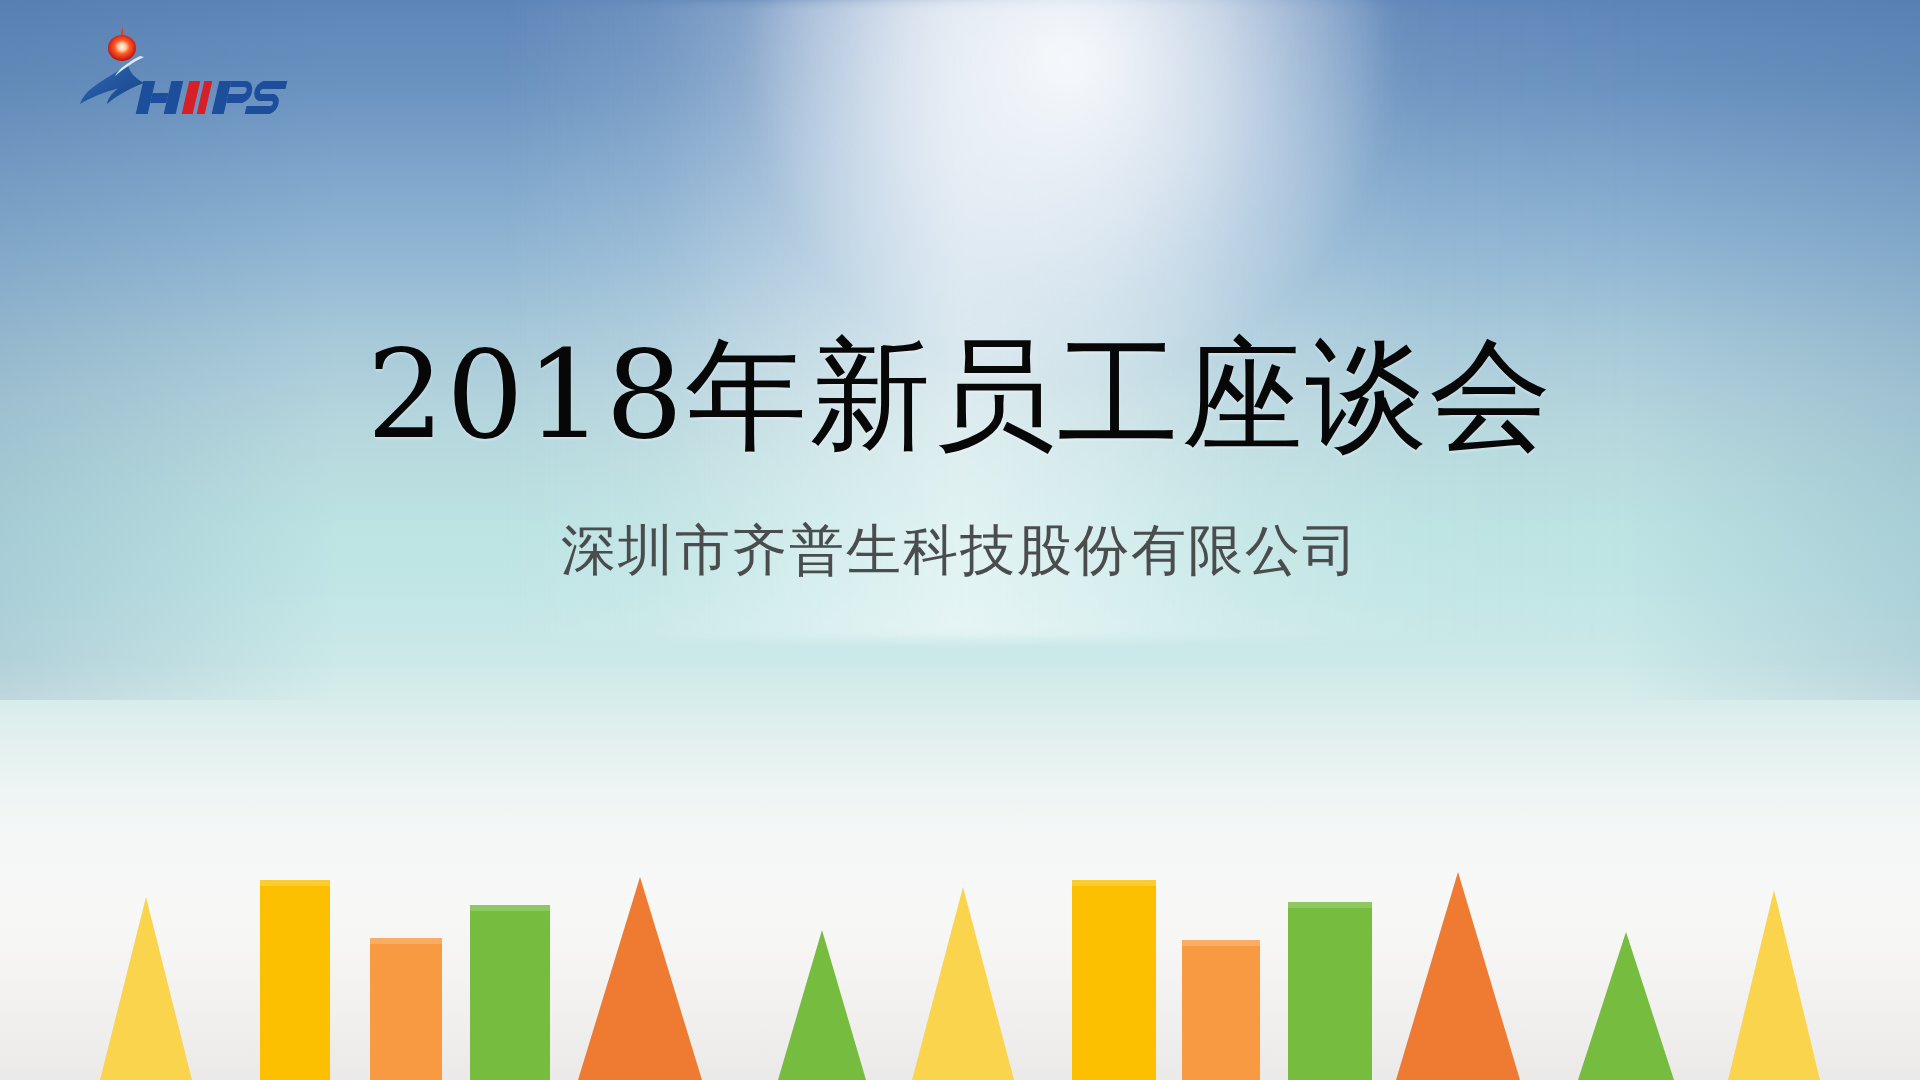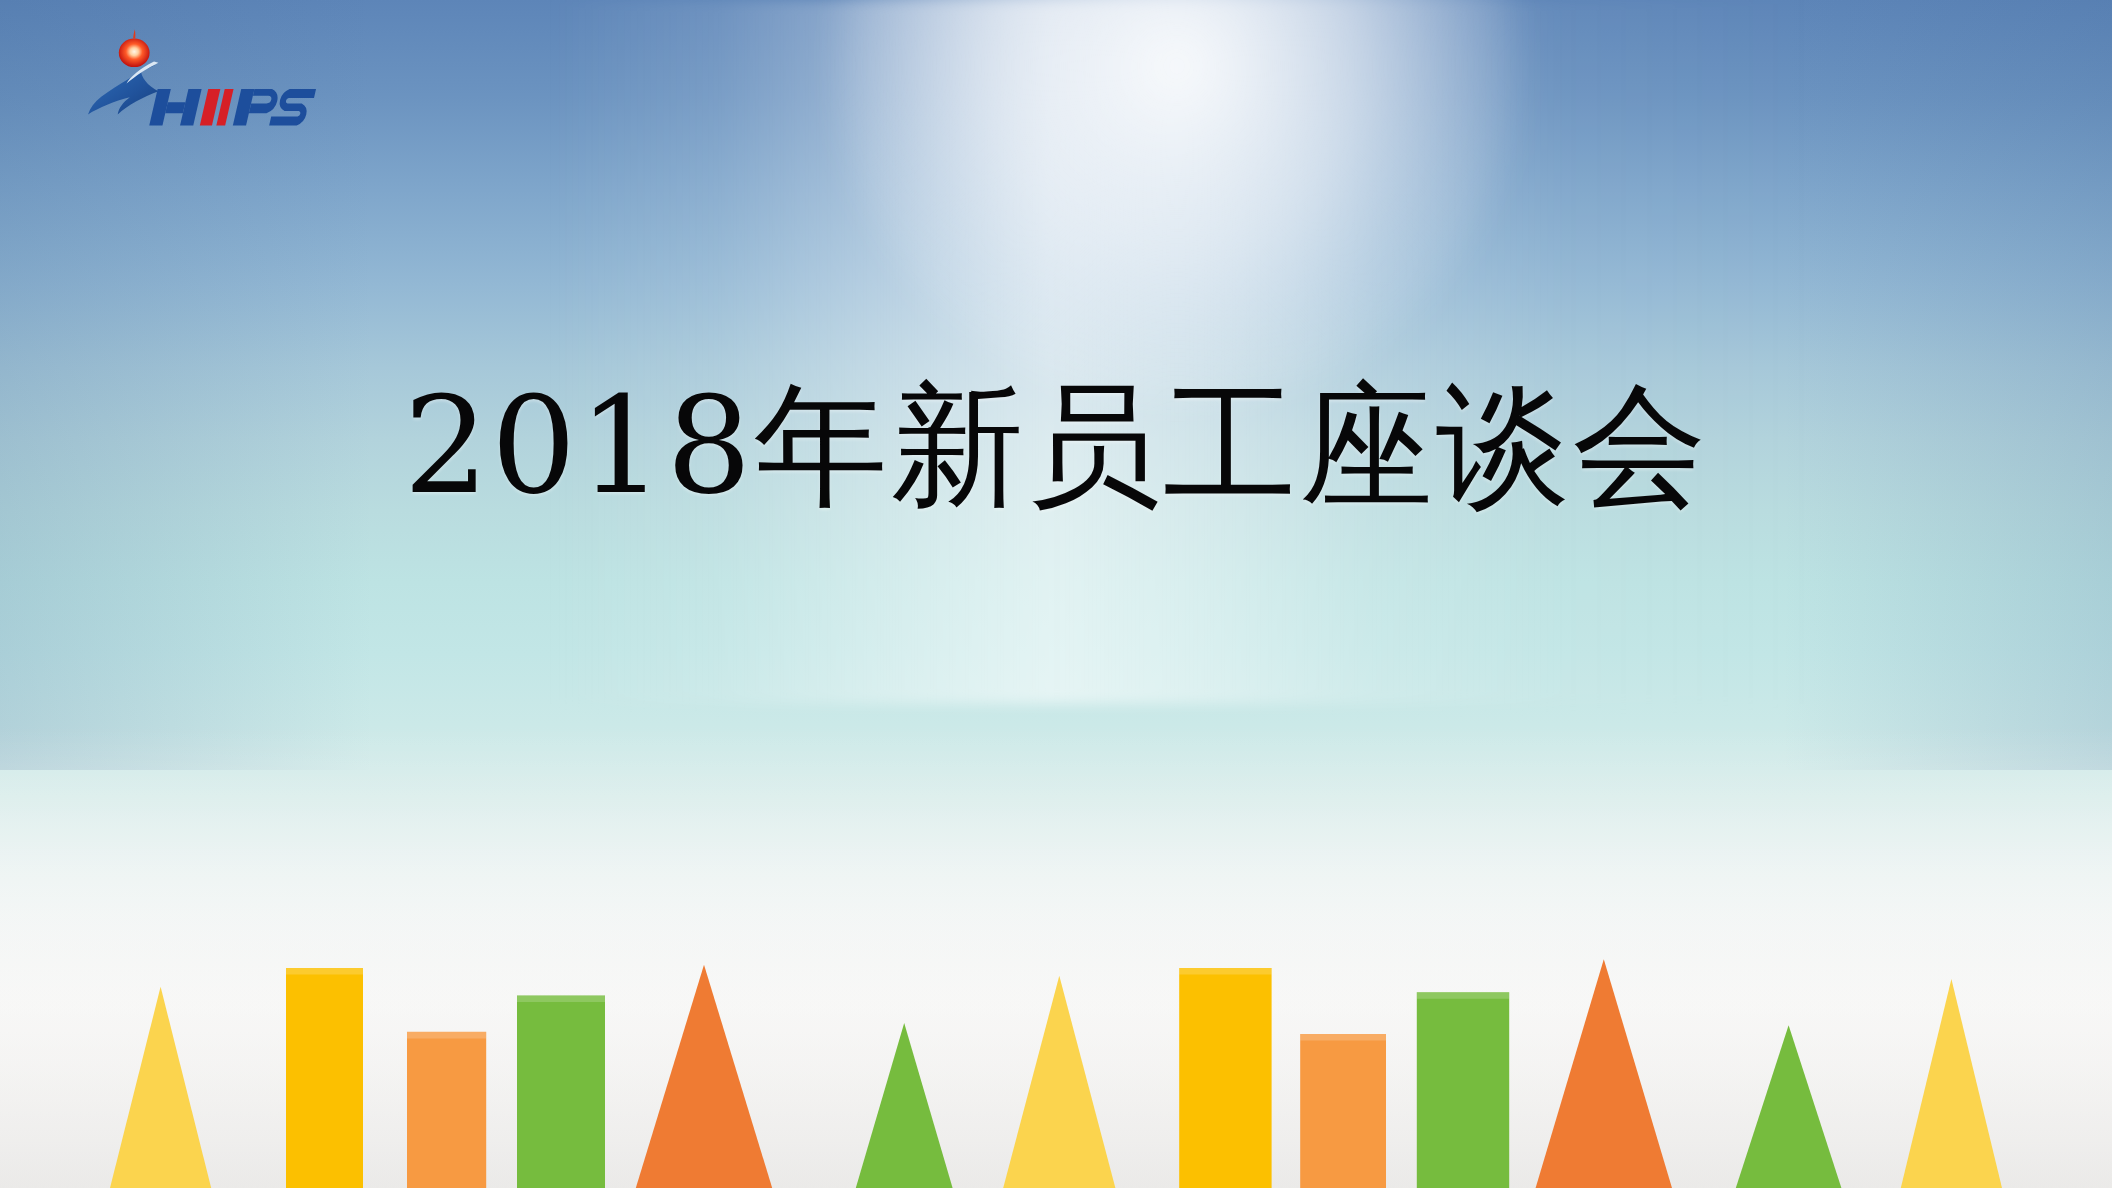--- a/index.html
+++ b/index.html
@@ -91,21 +91,20 @@
   .logo {
     position:absolute; left:78px; top:26px;
     width:230px; height:92px;
   }
   .logo svg { display:block; }
 
   
   .title-block {
     position:absolute; left:0; top:330px; width:1920px;
     text-align:center;
-    margin-top:10px;
   }
   .main-title {
     font-family:"DejaVu Serif", serif;
     font-size:122px;
     line-height:1.08;
     color:#070708;
     letter-spacing:2px;
     font-weight:400;
     text-shadow:0 2px 3px rgba(255,255,255,0.35);
     white-space:nowrap;
@@ -190,20 +189,21 @@
         <path d="M166 55 h16 a12 12 0 0 1 0 22 h-16 v-9 h14 a3.5 3.5 0 0 0 0 -7 h-14 Z" fill="#1d4e9c"></path>
 
         <path d="M222 55 h-24 a11 11 0 0 0 0 20 h13 a2.6 2.6 0 0 1 0 5 h-24 v8 h25
                  a11 11 0 0 0 0 -20 h-13 a2.6 2.6 0 0 1 0 -5 h23 Z" fill="#1d4e9c"></path>
       </g>
     </svg>
   </div>
 
   <div class="title-block">
     <div class="main-title">2018年新员工座谈会</div>
+    <div class="sub-title">深圳市齐普生科技股份有限公司</div>
   </div>
 
   <div class="shape-band" id="shape-band">
       <div class="shape tri" style="left: 100px; border-left-width: 46px; border-right-width: 46px; border-bottom-width: 183px; border-bottom-color: rgb(251, 212, 78);"></div>
       <div class="shape bar" style="left: 260px; width: 70px; height: 200px; background: rgb(252, 192, 0); box-shadow: rgba(255, 255, 255, 0.18) 0px 6px 0px inset;"></div>
       <div class="shape bar" style="left: 370px; width: 72px; height: 142px; background: rgb(247, 154, 66); box-shadow: rgba(255, 255, 255, 0.18) 0px 6px 0px inset;"></div>
       <div class="shape bar" style="left: 470px; width: 80px; height: 175px; background: rgb(118, 188, 62); box-shadow: rgba(255, 255, 255, 0.18) 0px 6px 0px inset;"></div>
       <div class="shape tri" style="left: 578px; border-left-width: 62px; border-right-width: 62px; border-bottom-width: 203px; border-bottom-color: rgb(239, 123, 51);"></div>
       <div class="shape tri" style="left: 778px; border-left-width: 44px; border-right-width: 44px; border-bottom-width: 150px; border-bottom-color: rgb(118, 188, 62);"></div>
       <div class="shape tri" style="left: 912px; border-left-width: 51px; border-right-width: 51px; border-bottom-width: 193px; border-bottom-color: rgb(251, 212, 78);"></div>

